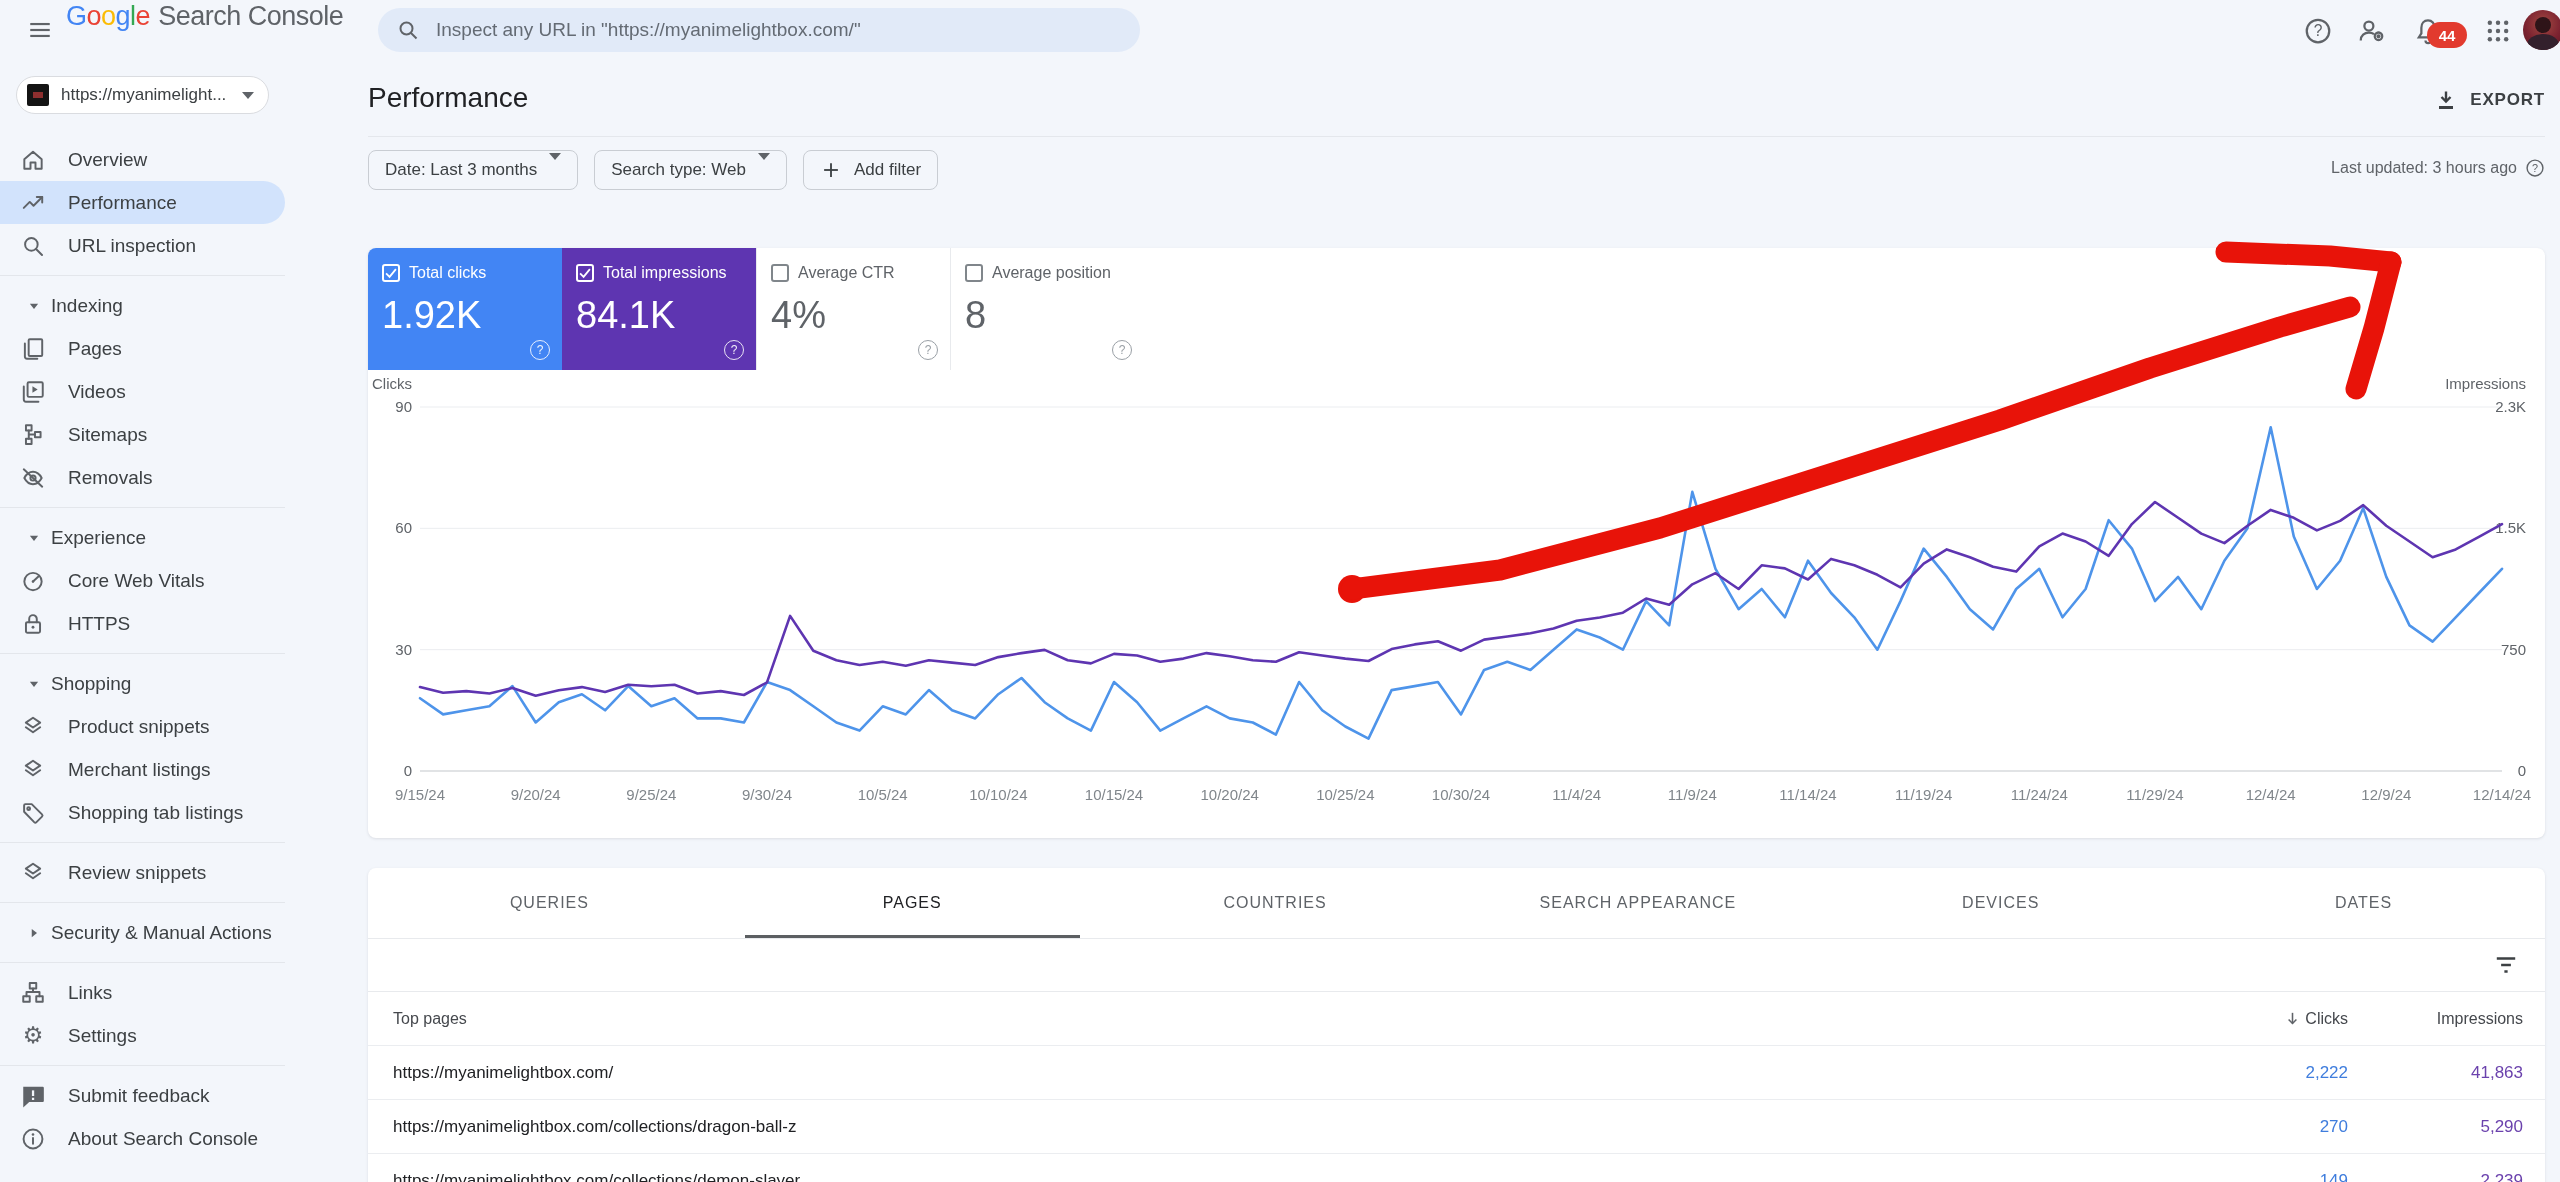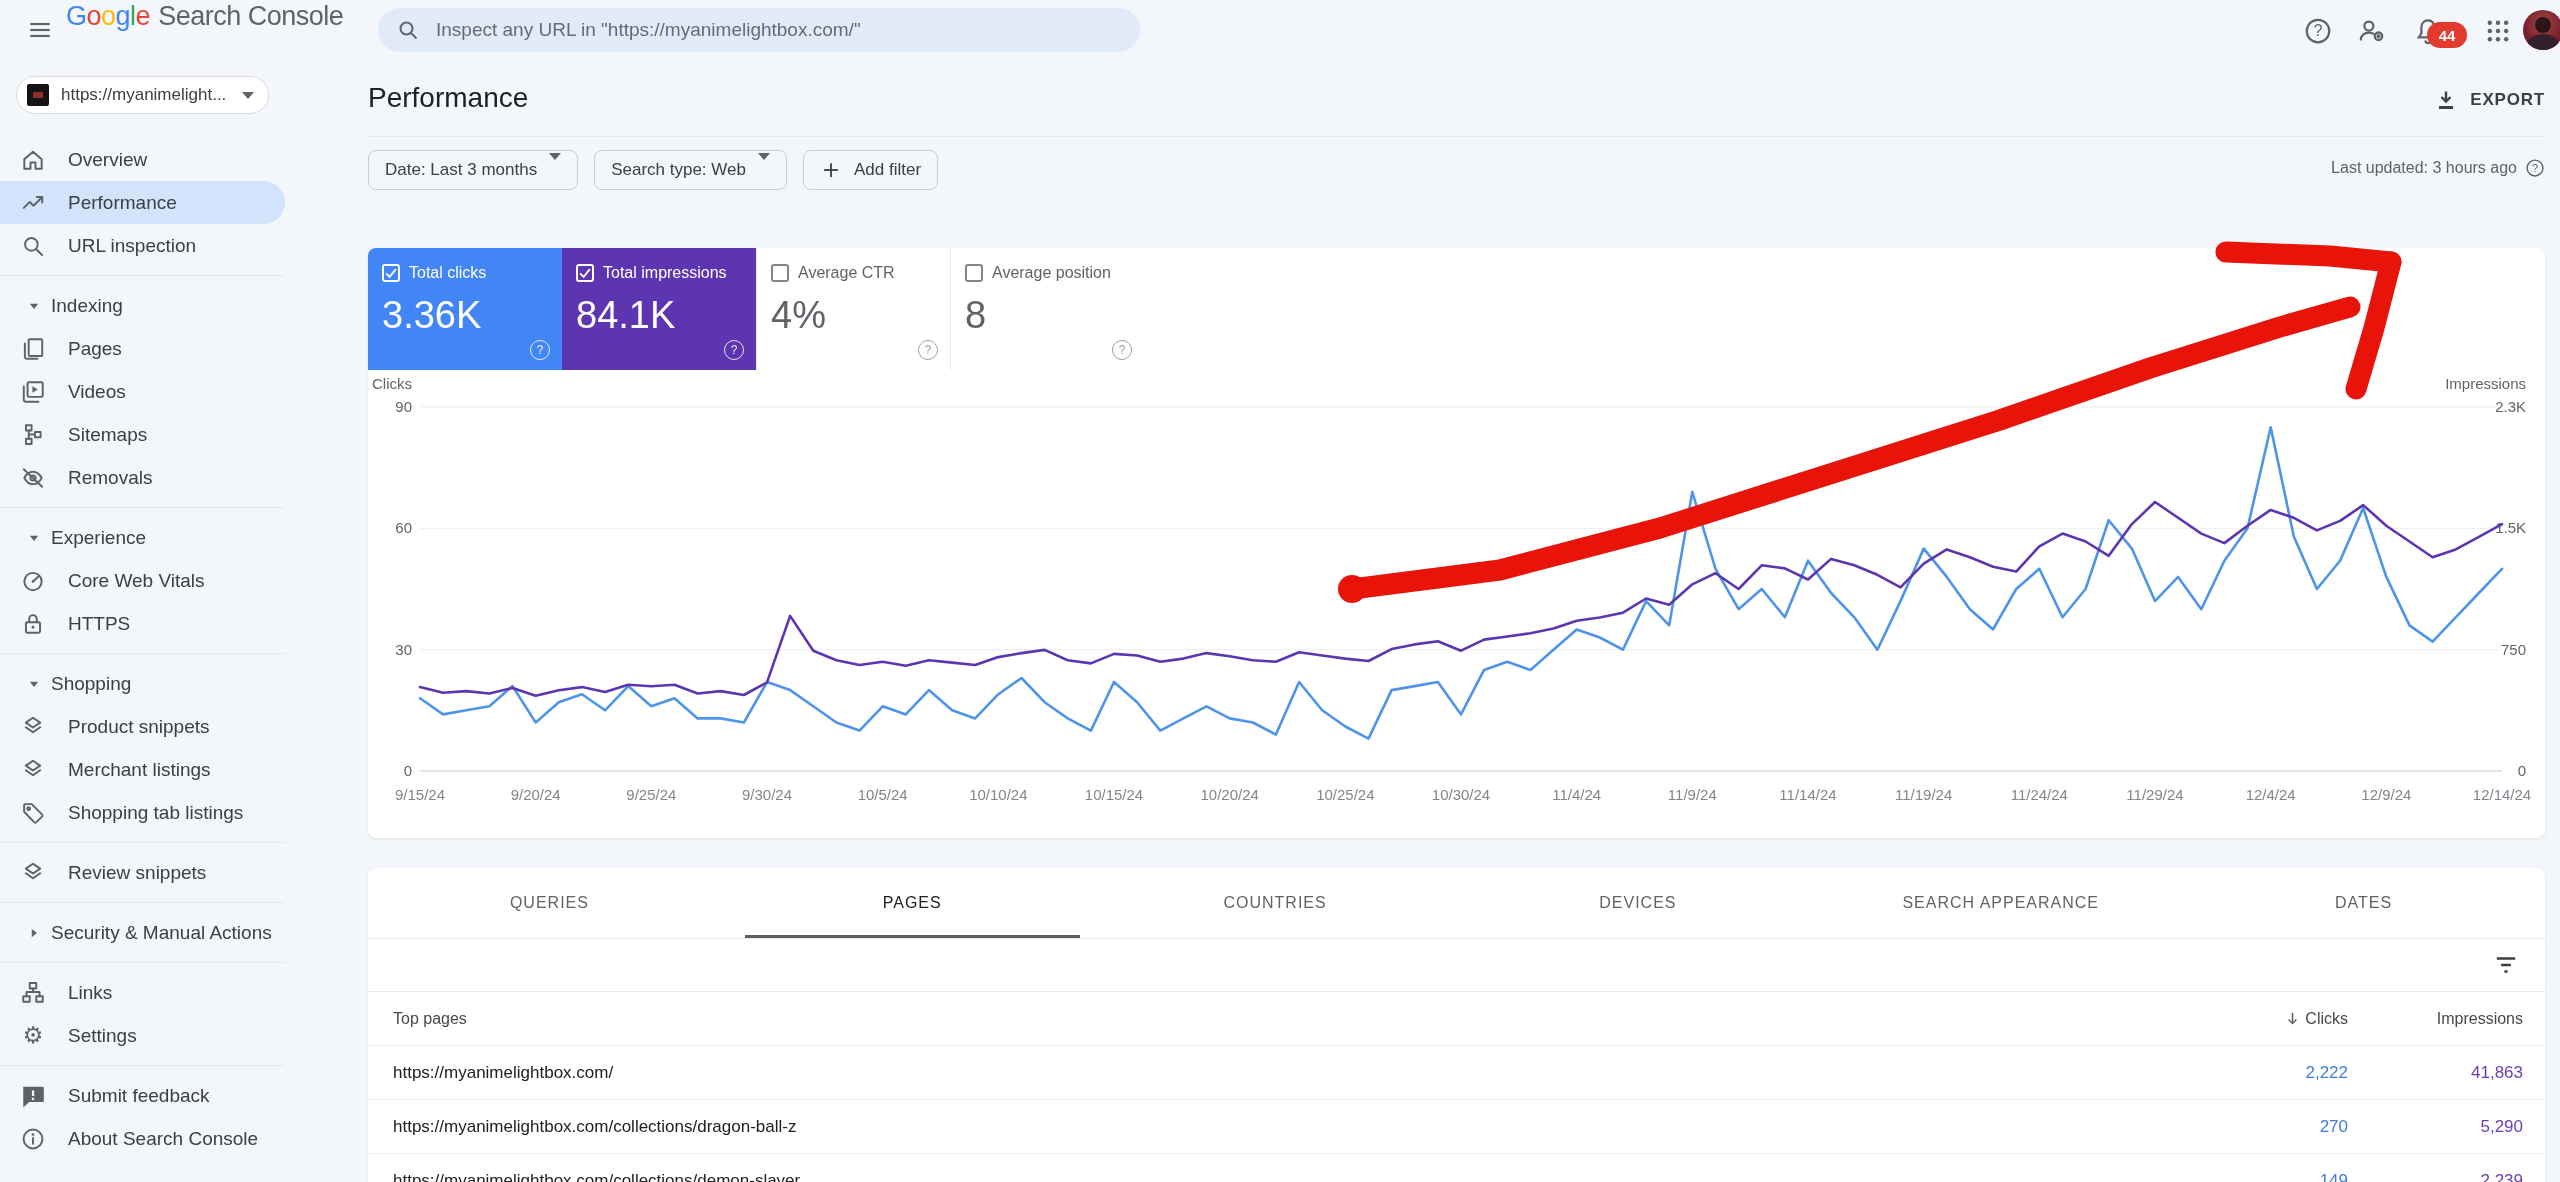--- a/index.html
+++ b/index.html
@@ -408,21 +408,21 @@
     <div class="cards" id="metric-cards">
         <div class="mcard sel first" style="background: rgb(66, 133, 244);">
           <div class="mrow">
             <span class="cb on">
               <svg width="14" height="14" viewBox="0 0 20 20">
                 <polyline points="3 10.5 8 15.5 17 4.5" fill="none" stroke="#fff" stroke-width="2.6"></polyline>
               </svg>
             </span>
             <span class="mlabel">Total clicks</span>
           </div>
-          <div class="mvalue">3.36K</div>
+          <div class="mvalue">1.92K</div>
           <span class="qmark">?</span>
         </div>
         <div class="mcard sel" style="background: rgb(94, 53, 177);">
           <div class="mrow">
             <span class="cb on">
               <svg width="14" height="14" viewBox="0 0 20 20">
                 <polyline points="3 10.5 8 15.5 17 4.5" fill="none" stroke="#fff" stroke-width="2.6"></polyline>
               </svg>
             </span>
             <span class="mlabel">Total impressions</span>
@@ -484,22 +484,22 @@
         <polyline points="52.0,450.2 75.1,466.4 98.3,462.3 121.4,458.3 144.5,438.1 167.7,474.5 190.8,454.2 213.9,446.2 237.1,462.3 260.2,438.1 283.3,458.3 306.5,450.2 329.6,470.4 352.7,470.4 375.9,474.5 399.0,434.0 422.1,442.1 445.3,458.3 468.4,474.5 491.5,482.6 514.7,458.3 537.8,466.4 560.9,442.1 584.1,462.3 607.2,470.4 630.3,446.2 653.5,430.0 676.6,454.2 699.7,470.4 722.9,482.6 746.0,434.0 769.1,454.2 792.3,482.6 815.4,470.4 838.5,458.3 861.7,470.4 884.8,474.5 907.9,486.6 931.1,434.0 954.2,462.3 977.3,478.5 1000.5,490.6 1023.6,442.1 1046.7,438.1 1069.9,434.0 1093.0,466.4 1116.1,421.9 1139.3,413.8 1162.4,421.9 1185.5,401.7 1208.7,381.4 1231.8,389.5 1254.9,401.7 1278.1,353.1 1301.2,377.4 1324.3,243.9 1347.5,320.8 1370.6,361.2 1393.7,341.0 1416.9,369.3 1440.0,312.7 1463.1,345.0 1486.3,369.3 1509.4,401.7 1532.5,353.1 1555.7,300.6 1578.8,328.9 1601.9,361.2 1625.1,381.4 1648.2,341.0 1671.3,320.8 1694.5,369.3 1717.6,341.0 1740.7,272.2 1763.9,300.6 1787.0,353.1 1810.1,328.9 1833.3,361.2 1856.4,312.7 1879.5,280.3 1902.7,179.2 1925.8,288.4 1948.9,341.0 1972.1,312.7 1995.2,260.1 2018.3,328.9 2041.5,377.4 2064.6,393.6 2087.7,369.3 2110.9,345.0 2134.0,320.8" fill="none" stroke="#4e94ea" stroke-width="2.6" stroke-linejoin="round" stroke-linecap="round"></polyline>
         <polyline points="52.0,439.1 75.1,444.7 98.3,443.1 121.4,445.5 144.5,439.9 167.7,447.8 190.8,442.3 213.9,439.1 237.1,443.9 260.2,436.7 283.3,438.3 306.5,436.7 329.6,445.5 352.7,443.1 375.9,447.0 399.0,434.4 422.1,367.9 445.3,402.7 468.4,412.2 491.5,417.0 514.7,413.8 537.8,417.8 560.9,412.2 584.1,414.6 607.2,417.0 630.3,409.1 653.5,405.1 676.6,401.9 699.7,412.2 722.9,415.4 746.0,405.9 769.1,407.5 792.3,413.8 815.4,410.6 838.5,405.1 861.7,408.3 884.8,412.2 907.9,413.8 931.1,404.3 954.2,407.5 977.3,410.6 1000.5,413.0 1023.6,401.1 1046.7,396.4 1069.9,393.2 1093.0,402.7 1116.1,391.6 1139.3,388.5 1162.4,385.3 1185.5,380.6 1208.7,372.7 1231.8,369.5 1254.9,364.7 1278.1,350.5 1301.2,356.8 1324.3,336.3 1347.5,325.2 1370.6,341.0 1393.7,317.3 1416.9,320.4 1440.0,331.5 1463.1,310.9 1486.3,317.3 1509.4,326.8 1532.5,339.4 1555.7,315.7 1578.8,301.4 1601.9,309.3 1625.1,318.8 1648.2,323.6 1671.3,298.3 1694.5,285.6 1717.6,293.5 1740.7,307.8 1763.9,276.1 1787.0,254.0 1810.1,269.8 1833.3,285.6 1856.4,295.1 1879.5,277.7 1902.7,261.9 1925.8,269.8 1948.9,282.4 1972.1,272.9 1995.2,257.1 2018.3,277.7 2041.5,293.5 2064.6,309.3 2087.7,301.4 2110.9,288.8 2134.0,276.1" fill="none" stroke="#5e35b1" stroke-width="2.6" stroke-linejoin="round" stroke-linecap="round"></polyline>
       </svg>
   </div>
 
   <div class="panel" id="panel-table">
     <div class="tabs" id="tabs-row">
         <div class="tab">QUERIES</div>
         <div class="tab active">PAGES</div>
         <div class="tab">COUNTRIES</div>
+        <div class="tab">SEARCH APPEARANCE</div>
         <div class="tab">DEVICES</div>
-        <div class="tab">SEARCH APPEARANCE</div>
         <div class="tab">DATES</div>
       </div>
     <div class="tbl-toolbar">
       <span>
         <svg width="26" height="26" viewBox="0 0 24 24" stroke="#3c4043" stroke-width="2.3">
             <line x1="3.5" y1="6" x2="20.5" y2="6"></line>
             <line x1="7.5" y1="12" x2="16.5" y2="12"></line>
             <line x1="10.5" y1="18" x2="13.5" y2="18"></line>
           </svg>
       </span>

